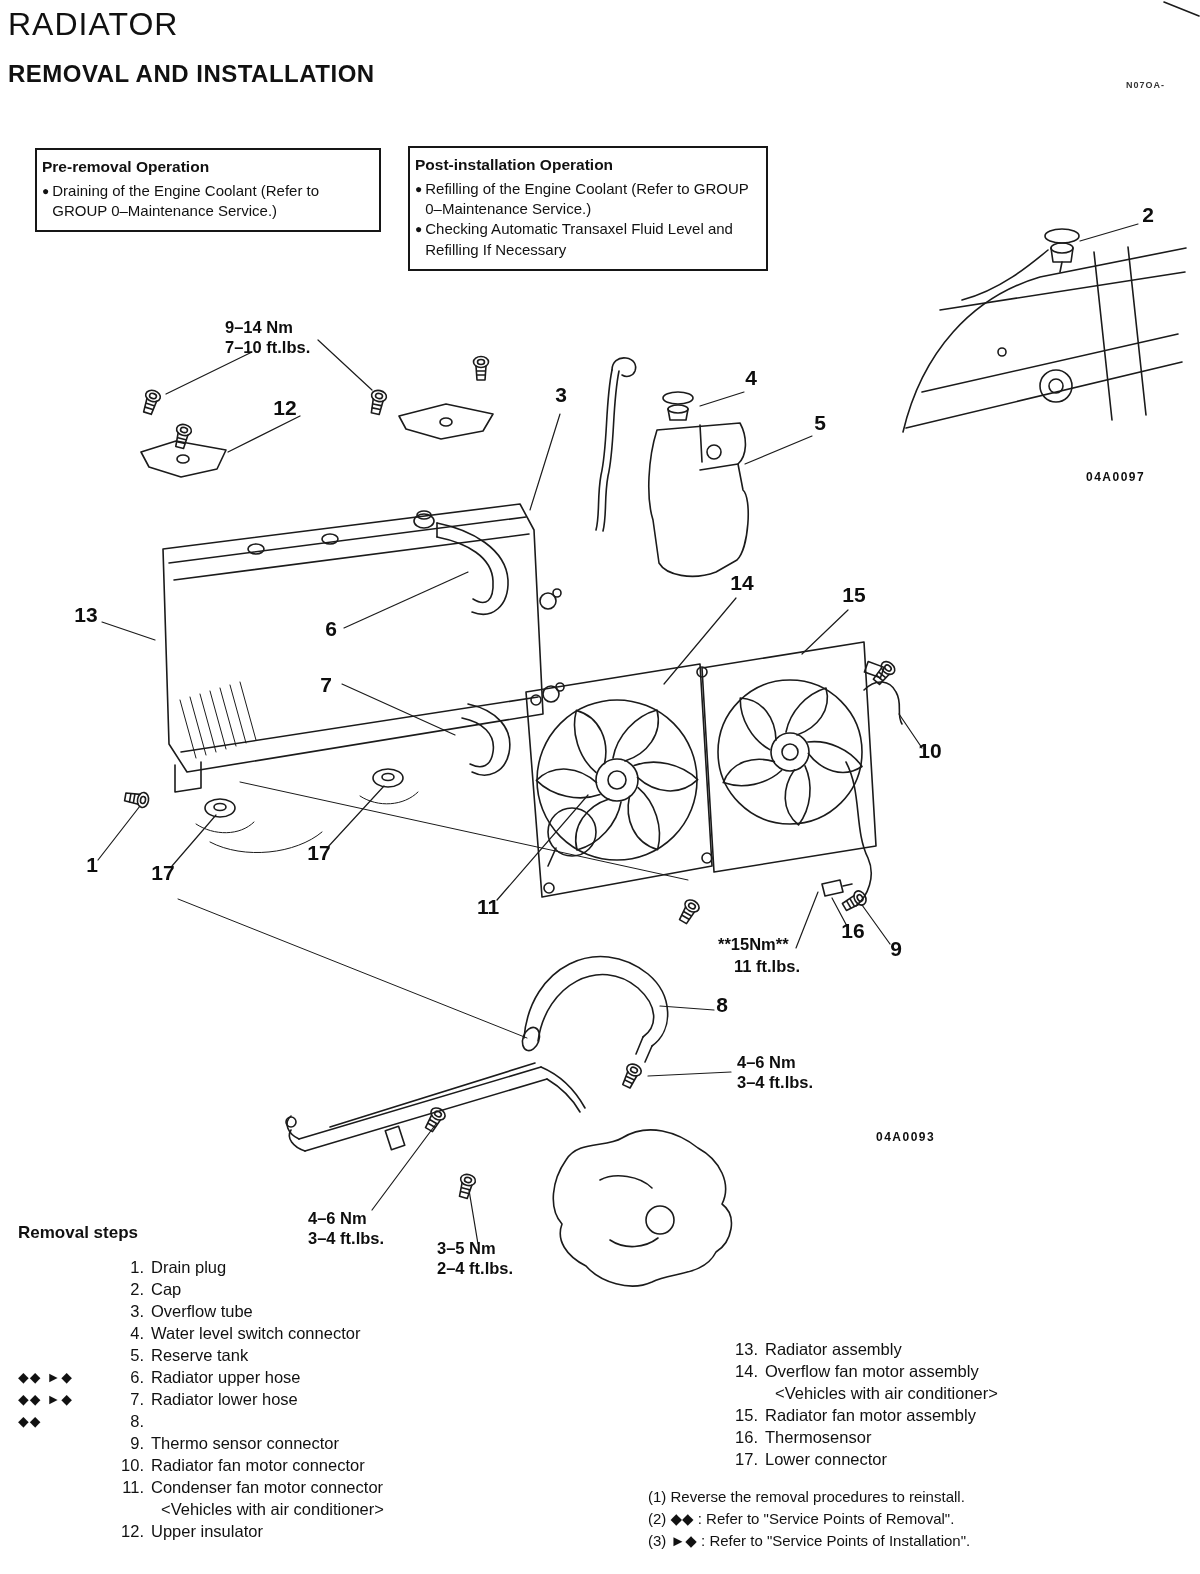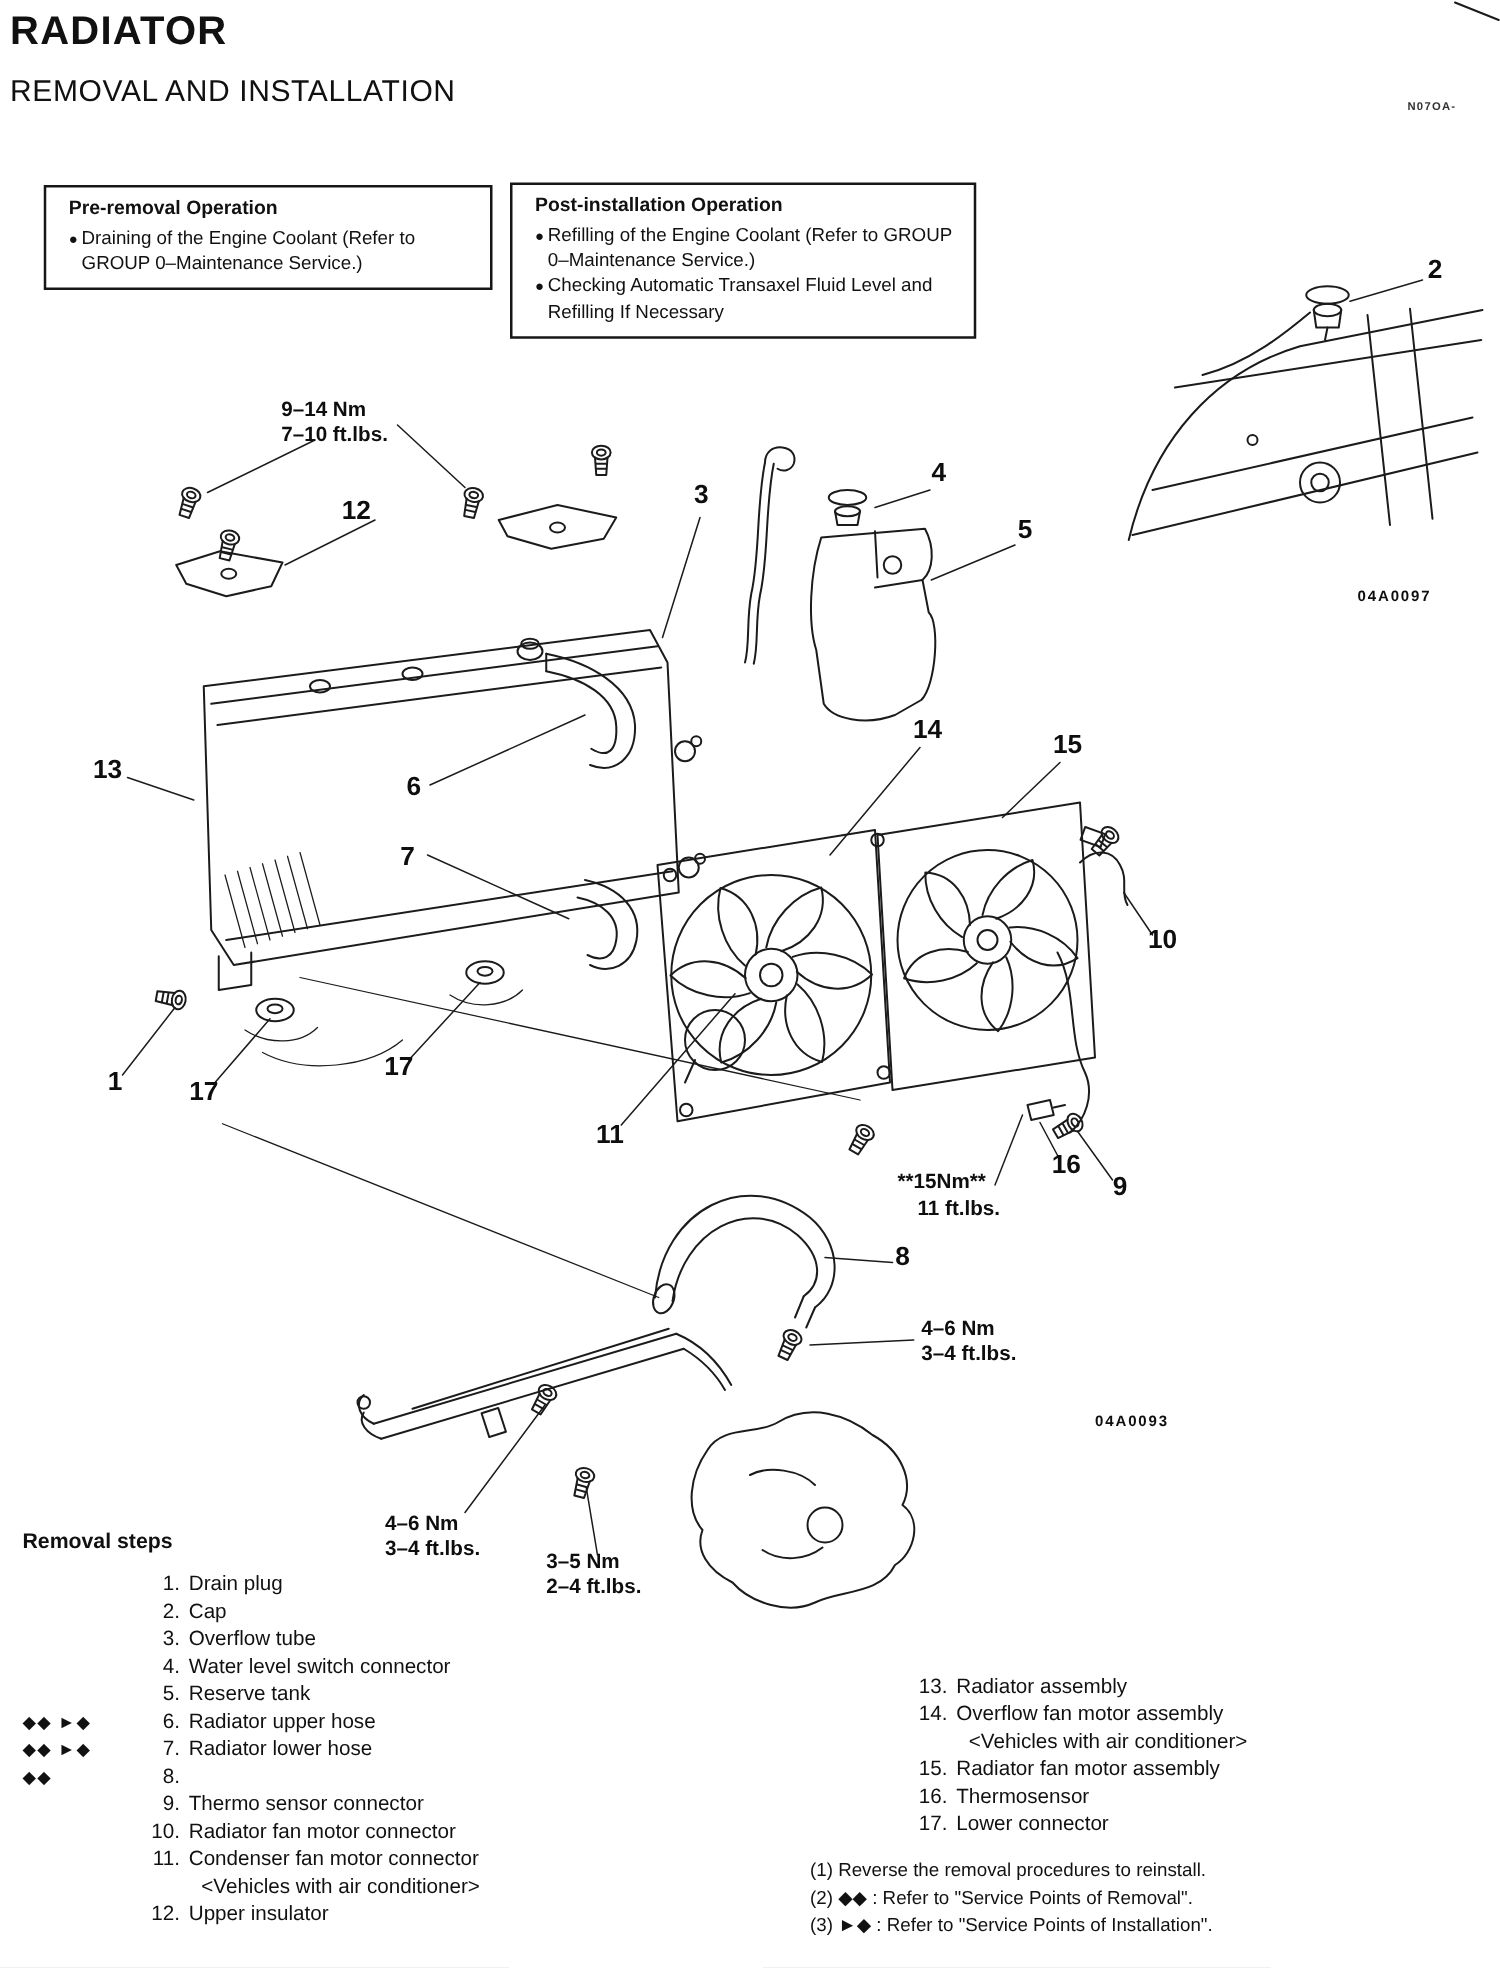--- a/index.html
+++ b/index.html
@@ -2,25 +2,25 @@
 <html><head>
 <meta charset="utf-8">
 <style>
   html,body { margin:0; padding:0; background:#e8e8e8; }
   .page {
     position:relative; width:1200px; height:1574px; margin:0 auto;
     background:#ffffff; color:#111;
     font-family:"Liberation Sans", sans-serif;
     overflow:hidden;
   }
-  .hdr-title { position:absolute; left:8px; top:6px; font-size:32px; font-weight:bold; letter-spacing:1px; }
-  .hdr-sub   { position:absolute; left:8px; top:60px; font-size:24px; font-weight:normal; letter-spacing:0.5px; }
+  .hdr-title { position:absolute; left:8px; top:6px; font-size:32px; font-weight:normal; letter-spacing:1px; }
+  .hdr-sub   { position:absolute; left:8px; top:60px; font-size:24px; font-weight:bold; letter-spacing:0.5px; }
   .pagecode  { position:absolute; left:1126px; top:80px; font-size:9px; font-weight:bold; color:#333; letter-spacing:1px; }
 
-  .opbox { position:absolute; border:2px solid #161616; padding:7px 9px 9px 18px; font-size:15px; line-height:1.35; background:#fff; }
+  .opbox { position:absolute; border:2px solid #161616; padding:7px 9px 9px 5px; font-size:15px; line-height:1.35; background:#fff; }
   #box-pre  { left:35px;  top:148px; width:328px; }
   #box-post { left:408px; top:146px; width:342px; }
   .boxtitle { font-weight:bold; font-size:15.5px; margin-bottom:3px; }
   .opitem { display:flex; }
   .opitem .bullet { margin-right:3px; font-size:12px; line-height:1.7; }
 
   .steps { position:absolute; font-size:16.5px; line-height:22px; }
   #steps-left  { left:18px;  top:1222px; width:500px; }
   #steps-right { left:722px; top:1338px; width:440px; }
   .steps .heading { font-weight:bold; margin-bottom:12px; font-size:17px; }

